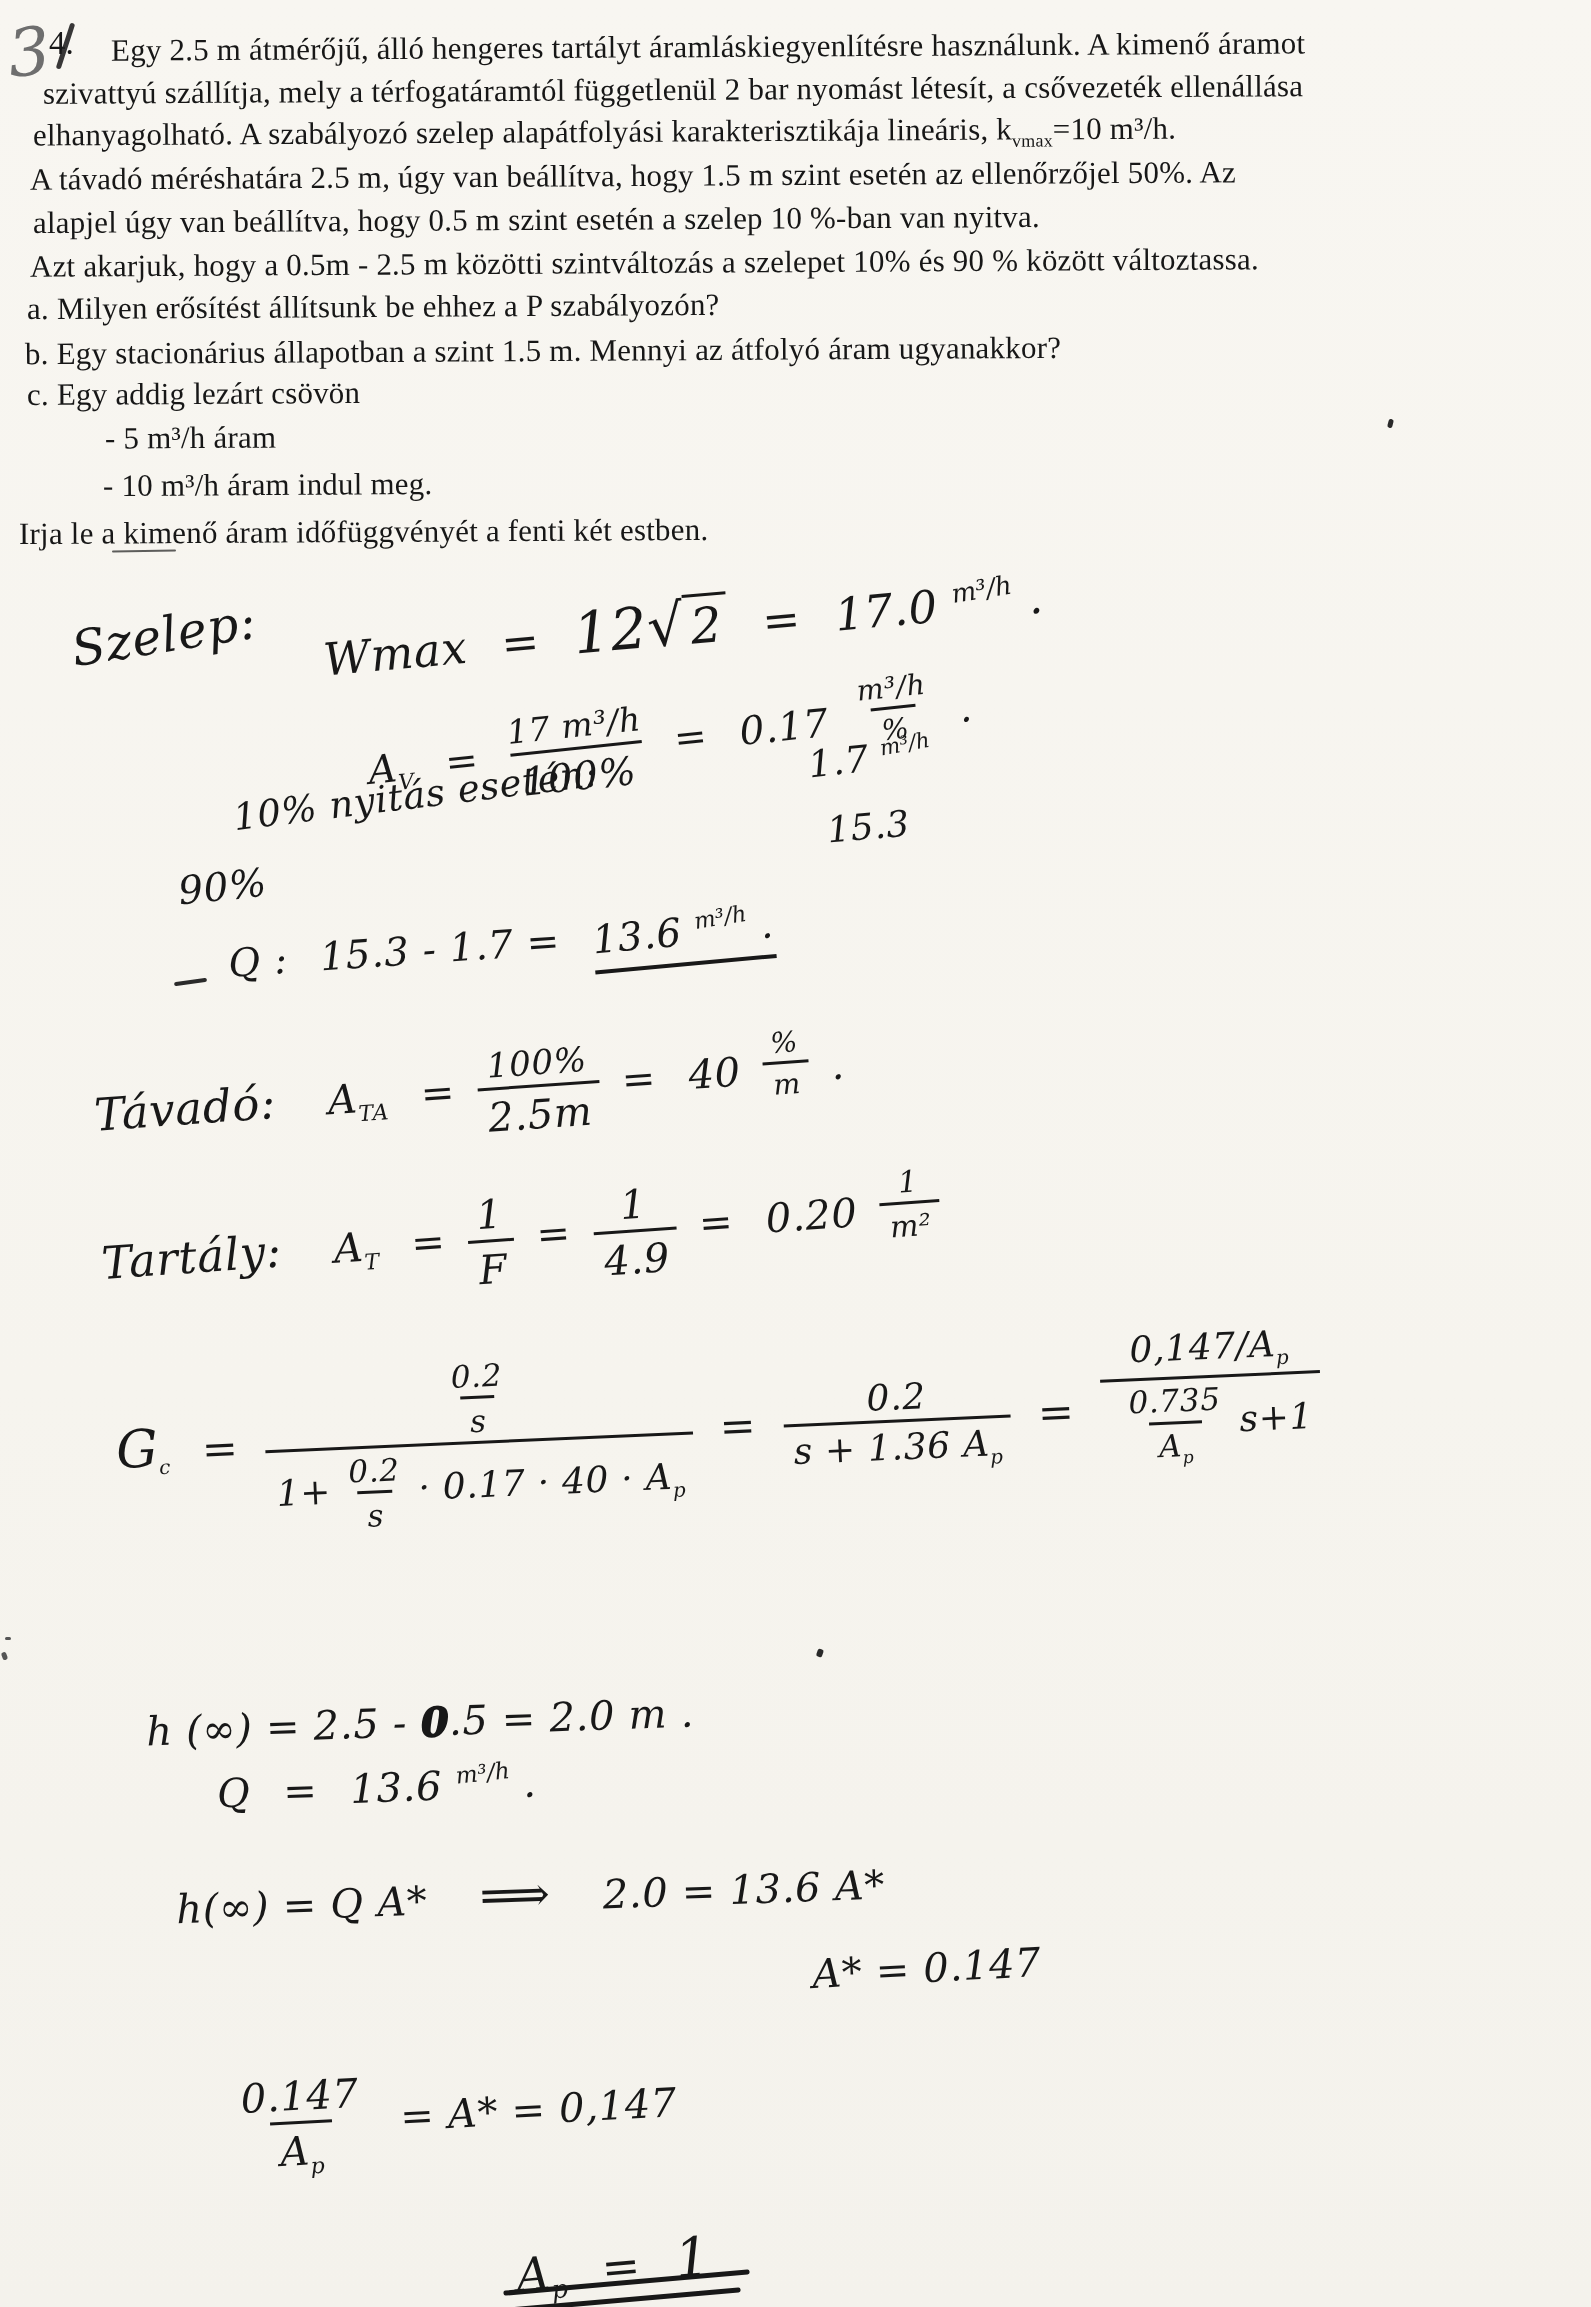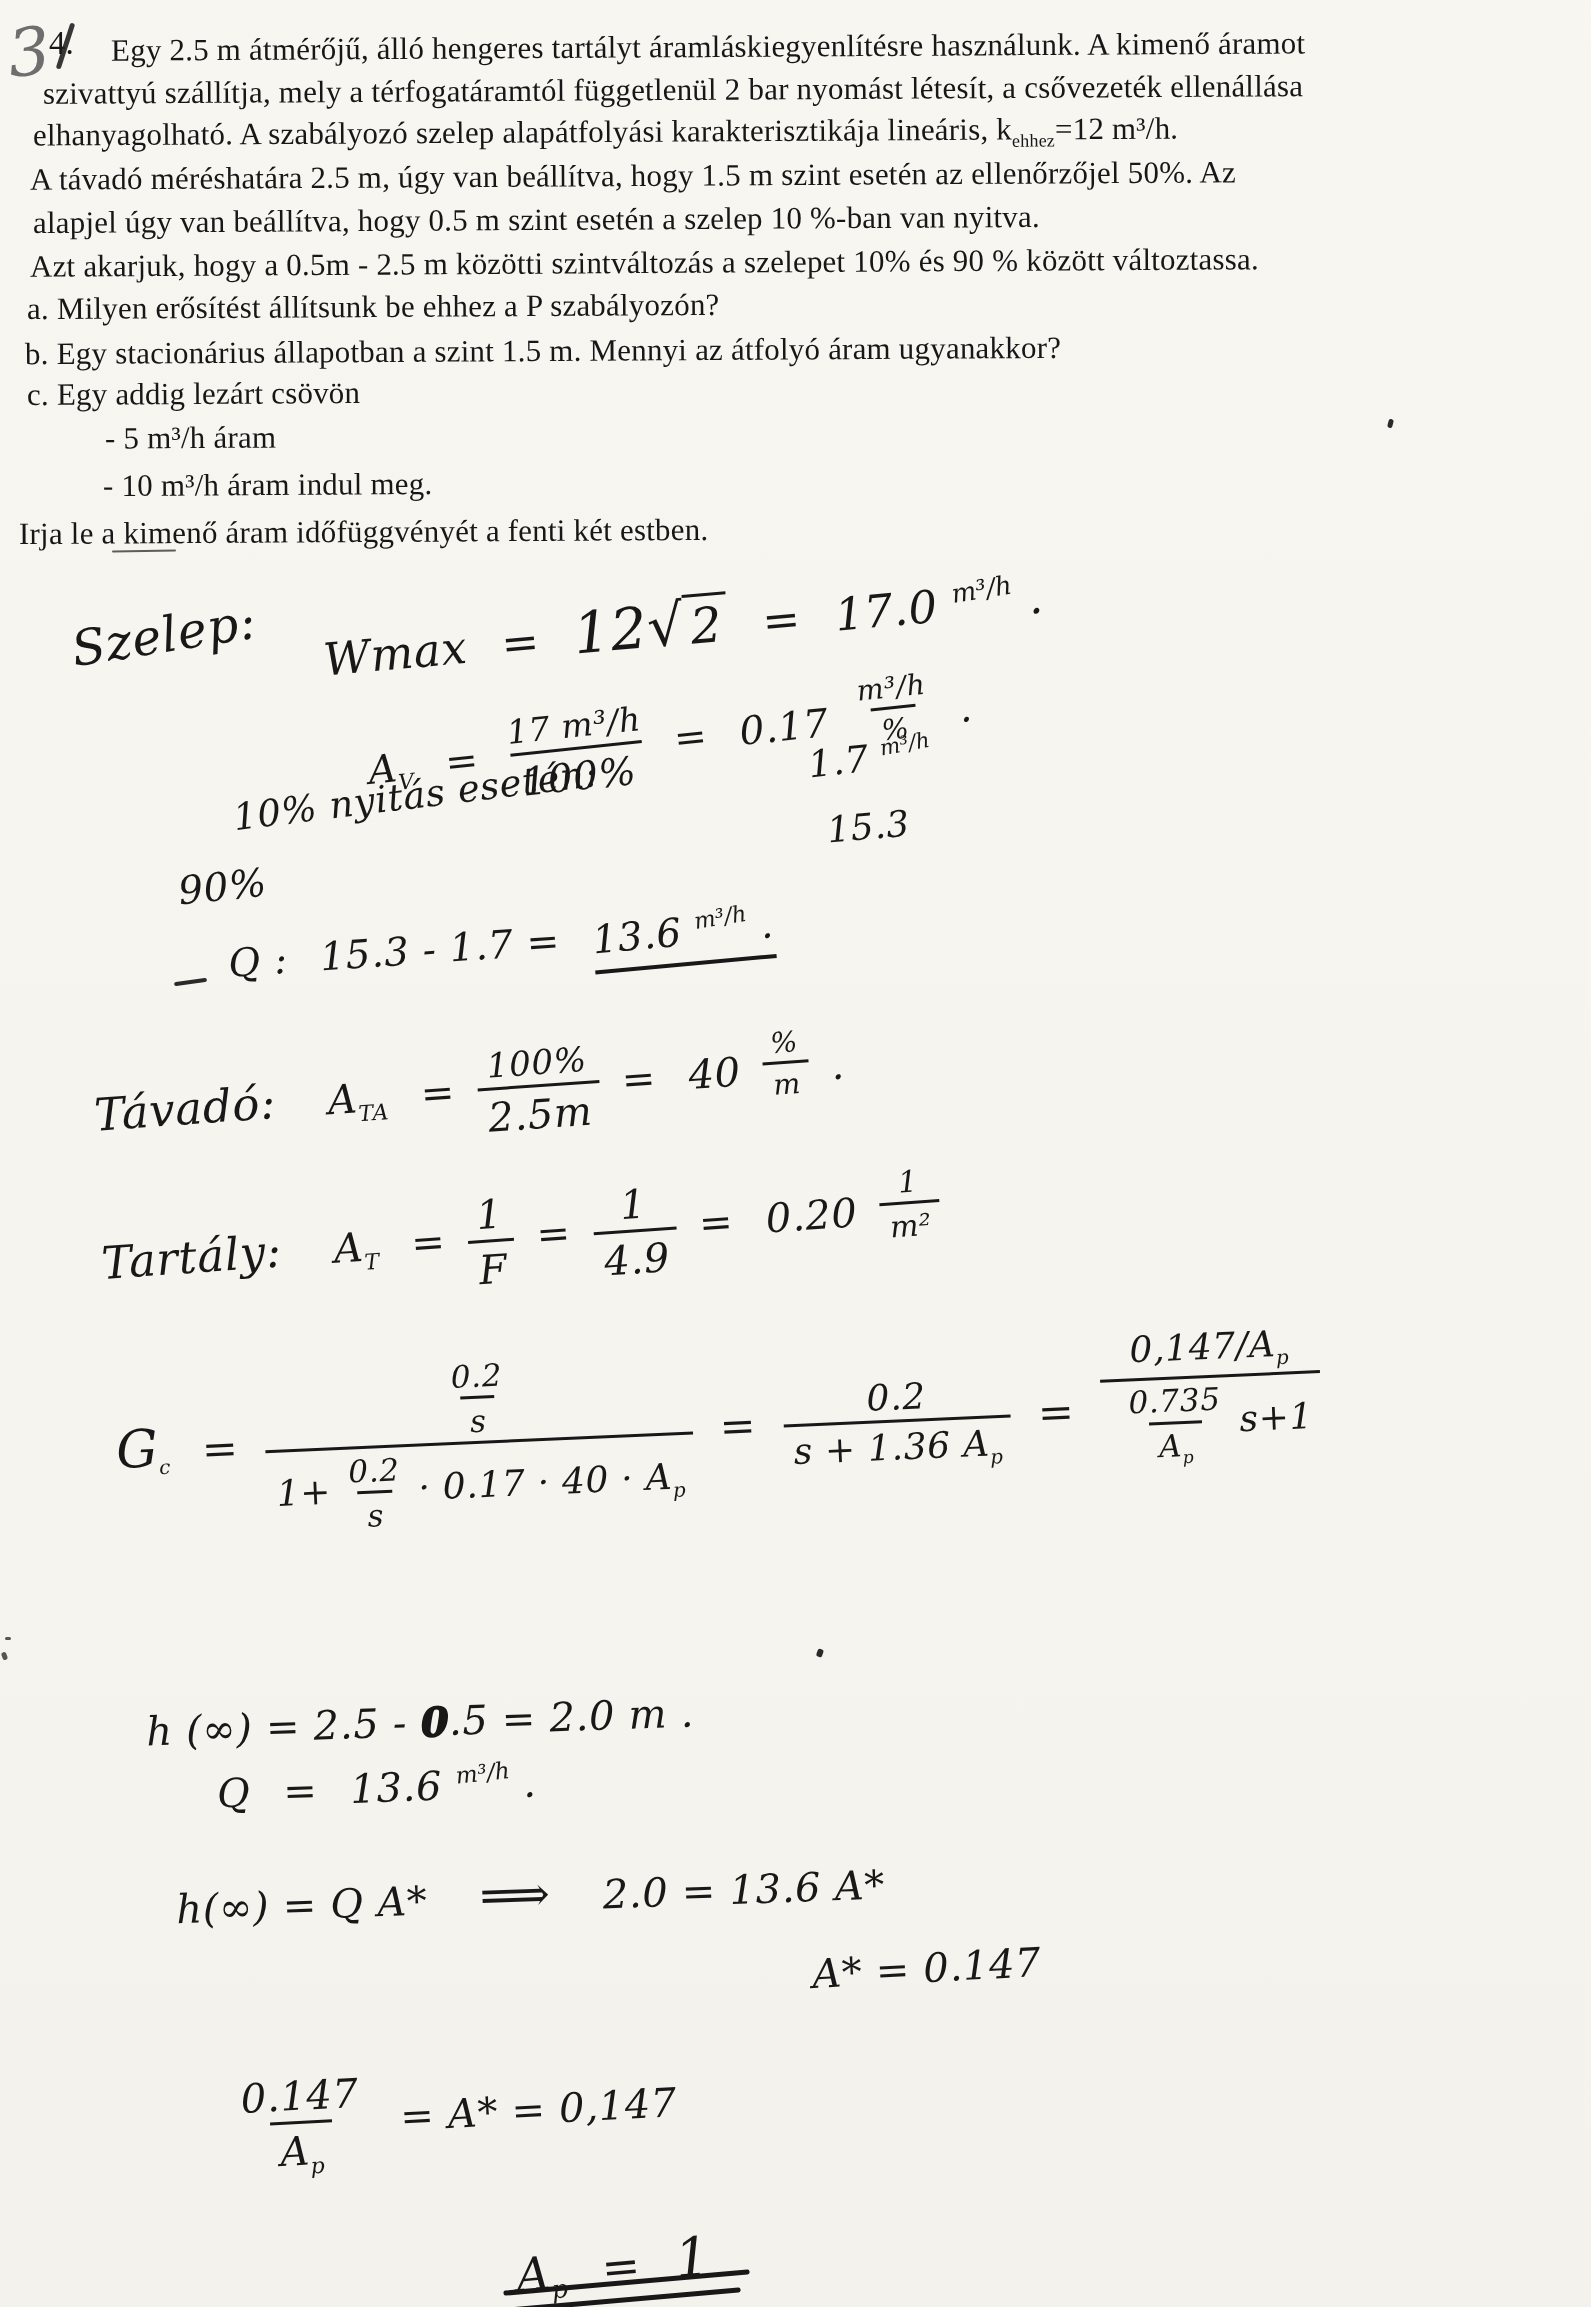--- a/index.html
+++ b/index.html
@@ -47,21 +47,21 @@
 <body>
 
 <div class="page">
 
   <div class="num-pencil">3</div>
   <div class="num-printed">4.</div>
   <div class="num-strike"></div>
 
   <div class="print" style="left:111px;top:30px;">Egy 2.5 m átmérőjű, álló hengeres tartályt áramláskiegyenlítésre használunk. A kimenő áramot</div>
   <div class="print" style="left:43px;top:73px;">szivattyú szállítja, mely a térfogatáramtól függetlenül 2 bar nyomást létesít, a csővezeték ellenállása</div>
-  <div class="print" style="left:33px;top:115px;"><span>elhanyagolható. A szabályozó szelep alapátfolyási karakterisztikája lineáris, k</span><sub>ehhez</sub><span>=12 m³/h.</span></div>
+  <div class="print" style="left:33px;top:115px;"><span>elhanyagolható. A szabályozó szelep alapátfolyási karakterisztikája lineáris, k</span><sub>vmax</sub><span>=10 m³/h.</span></div>
   <div class="print" style="left:30px;top:159px;">A távadó méréshatára 2.5 m, úgy van beállítva, hogy 1.5 m szint esetén az ellenőrzőjel 50%. Az</div>
   <div class="print" style="left:33px;top:203px;">alapjel úgy van beállítva, hogy 0.5 m szint esetén a szelep 10 %-ban van nyitva.</div>
   <div class="print" style="left:30px;top:246px;">Azt akarjuk, hogy a 0.5m - 2.5 m közötti szintváltozás a szelepet 10% és 90 % között változtassa.</div>
   <div class="print" style="left:27px;top:290px;">a. Milyen erősítést állítsunk be ehhez a P szabályozón?</div>
   <div class="print" style="left:25.4px;top:334px;">b. Egy stacionárius állapotban a szint 1.5 m. Mennyi az átfolyó áram ugyanakkor?</div>
   <div class="print" style="left:27px;top:377px;">c. Egy addig lezárt csövön</div>
   <div class="print" style="left:105px;top:421px;">- 5 m³/h áram</div>
   <div class="print" style="left:103px;top:468px;">- 10 m³/h áram indul meg.</div>
   <div class="print" style="left:19.4px;top:515px;">Irja le a kimenő áram időfüggvényét a fenti két estben.</div>
 

